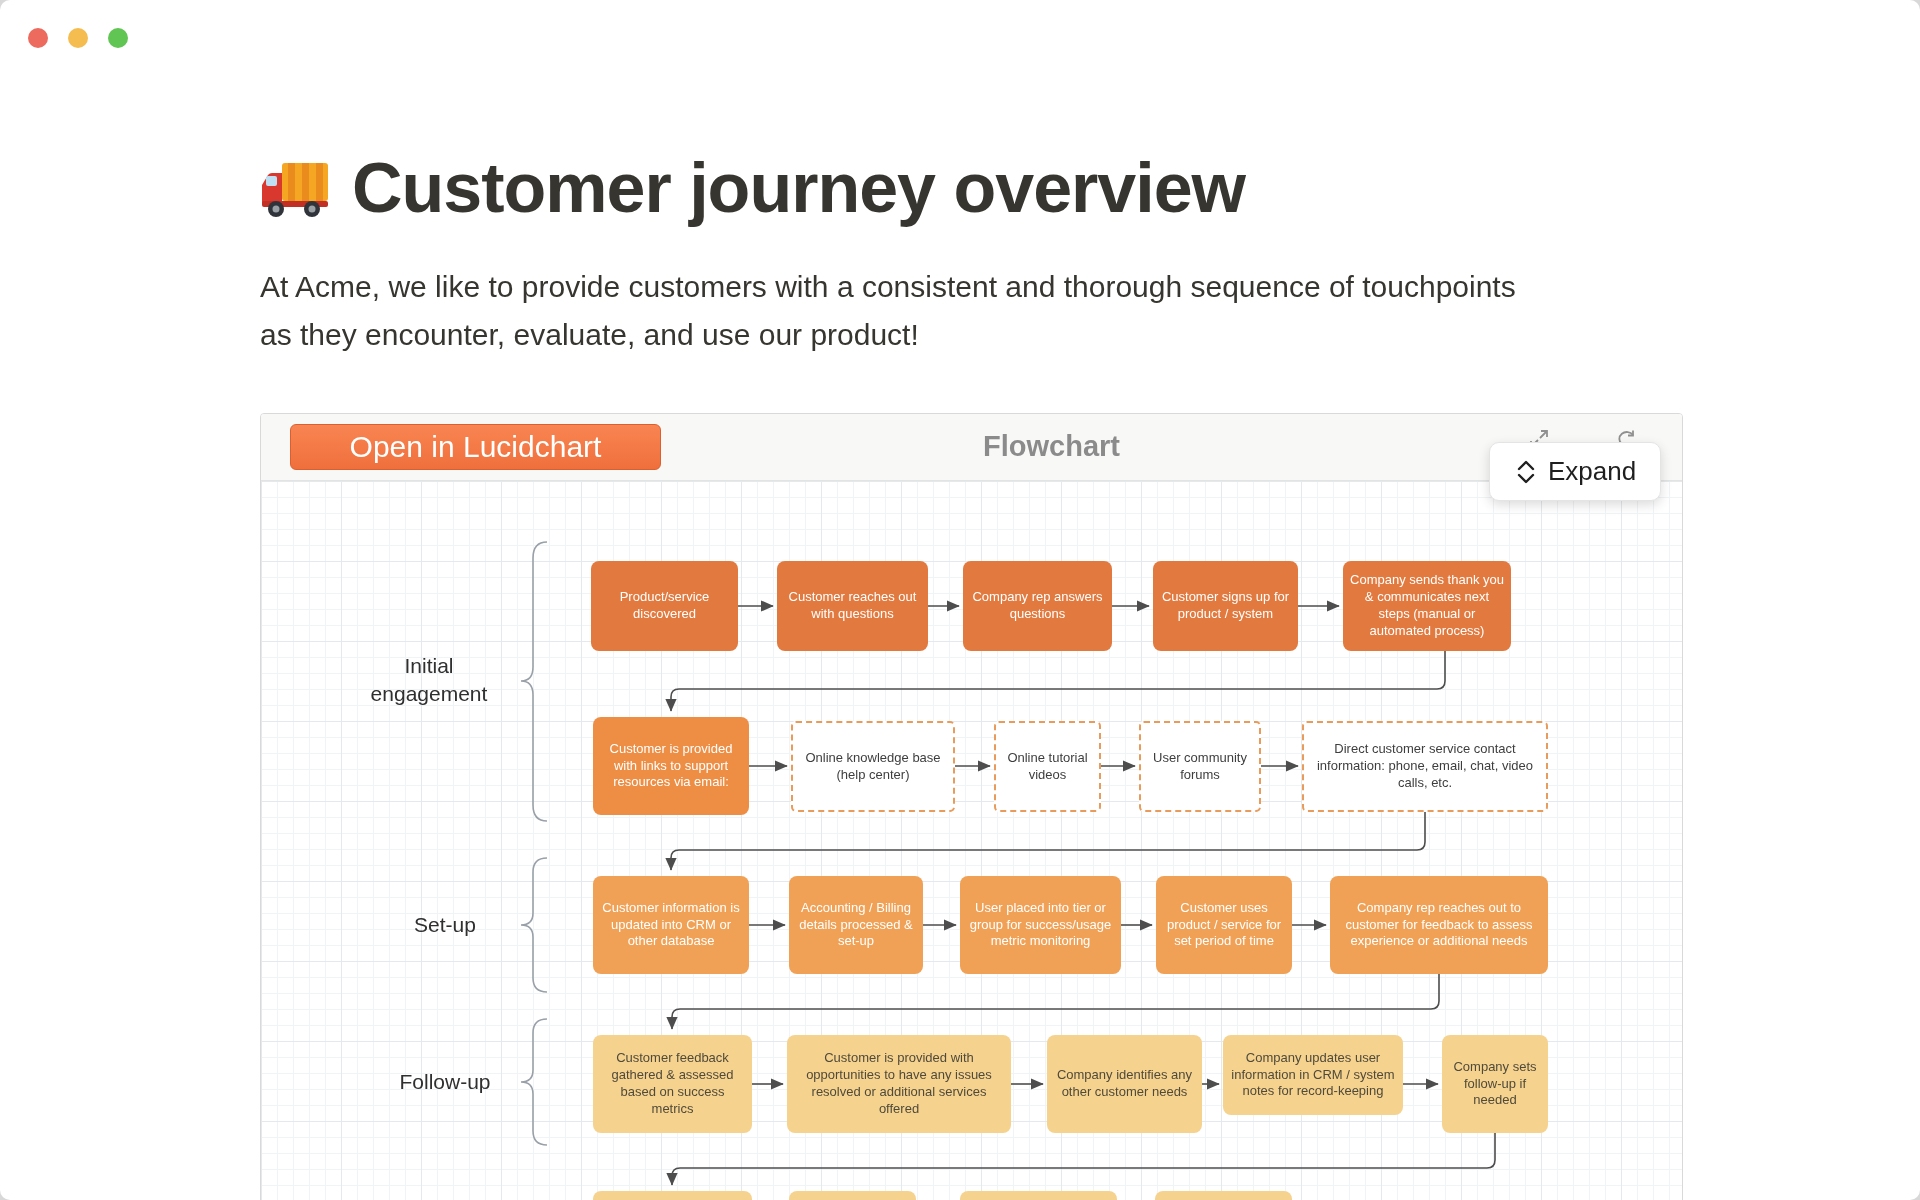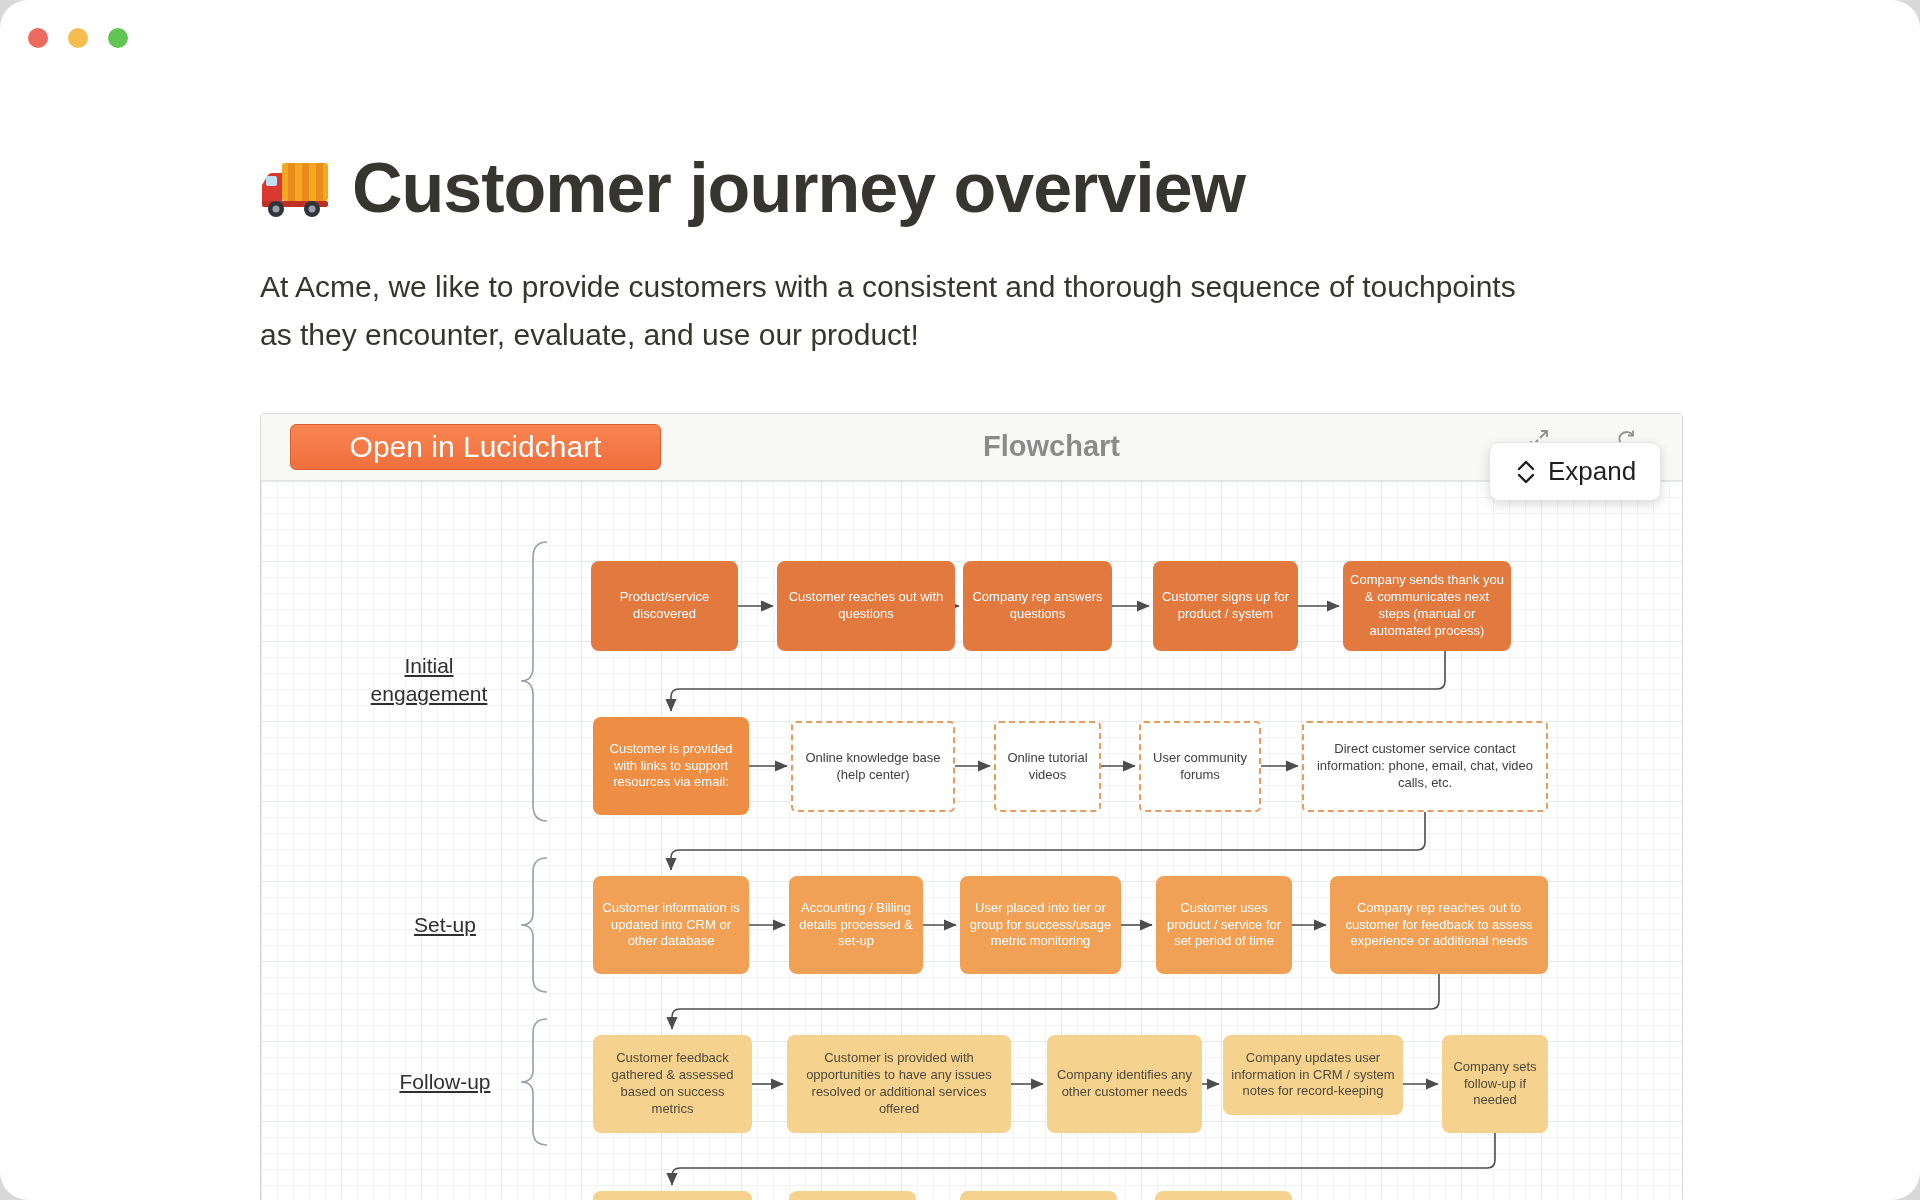--- a/index.html
+++ b/index.html
@@ -1,16 +1,16 @@
 <!DOCTYPE html>
 <html><head>
 <meta charset="utf-8">
 <style>
   html,body{margin:0;padding:0;width:1920px;height:1200px;background:#d8d8d8;font-family:"Liberation Sans",sans-serif;}
-  .window{position:relative;width:1920px;height:1200px;background:#ffffff;border-radius:28px;overflow:hidden;}
+  .window{position:relative;width:1920px;height:1200px;background:#ffffff;border-radius:10px;overflow:hidden;}
   
   .traffic{position:absolute;top:28px;left:28px;display:flex;gap:20px;}
   .dot{width:20px;height:20px;border-radius:50%;}
   .dot.red{background:#EC6A5E;}
   .dot.yellow{background:#F5BD4F;}
   .dot.green{background:#61C554;}
   
   .content{padding:0 237px 0 260px;}
   .page-title{display:flex;align-items:center;gap:20px;margin:150px 0 0 0;font-size:70px;font-weight:700;color:#37352F;letter-spacing:-1px;line-height:1.1;}
   .intro{margin:36px 0 0 0;font-size:30px;line-height:48px;color:#37352F;}
@@ -26,21 +26,21 @@
   
   .canvas{position:relative;width:1421px;height:733px;background-color:#ffffff;
     background-image:
       linear-gradient(to right,#e3e9ed 1px,transparent 1px),
       linear-gradient(to bottom,#e3e9ed 1px,transparent 1px),
       linear-gradient(to right,#f1f4f6 1px,transparent 1px),
       linear-gradient(to bottom,#f1f4f6 1px,transparent 1px);
     background-size:80px 80px,80px 80px,16px 16px,16px 16px;
     overflow:hidden;}
   .overlay{position:absolute;left:0;top:0;width:1421px;height:733px;}
-  .lane-label{position:absolute;text-align:center;font-size:21px;line-height:28px;color:#2f2f2f;text-decoration:underline;}
+  .lane-label{position:absolute;text-align:center;font-size:21px;line-height:28px;color:#2f2f2f;}
   
   .fb{position:absolute;display:flex;align-items:center;justify-content:center;text-align:center;
       font-size:13px;line-height:1.3;padding:5px 7px;box-sizing:border-box;border-radius:8px;}
   .fb.s1{background:#E2793E;color:#ffffff;}
   .fb.s2{background:#ED8E44;color:#ffffff;}
   .fb.s3{background:#F0A155;color:#ffffff;}
   .fb.s4{background:#F6D28F;color:#4f4a3a;}
   .fb.dash{background:#ffffff;border:2px dashed #E89B5A;color:#3e3e3e;border-radius:5px;}
 </style>
 </head>
@@ -135,21 +135,21 @@
             <path d="M286 377 Q272 377 272 391 L272 432 Q272 444 260 444 Q272 444 272 456 L272 497 Q272 511 286 511"></path>
             <path d="M286 538 Q272 538 272 552 L272 589 Q272 601 260 601 Q272 601 272 613 L272 650 Q272 664 286 664"></path>
           </g>
         </svg>
 
         <div class="lane-label" style="left:108px;top:171px;width:120px;">Initial engagement</div>
         <div class="lane-label" style="left:124px;top:430px;width:120px;">Set-up</div>
         <div class="lane-label" style="left:124px;top:587px;width:120px;">Follow-up</div>
 
         <div class="fb s1" style="left:330px;top:80px;width:147px;height:90px;">Product/service discovered</div>
-        <div class="fb s1" style="left:516px;top:80px;width:178px;height:90px;">Customer reaches out with questions</div>
+        <div class="fb s1" style="left:516px;top:80px;width:151px;height:90px;">Customer reaches out with questions</div>
         <div class="fb s1" style="left:702px;top:80px;width:149px;height:90px;">Company rep answers questions</div>
         <div class="fb s1" style="left:892px;top:80px;width:145px;height:90px;">Customer signs up for product / system</div>
         <div class="fb s1" style="left:1082px;top:80px;width:168px;height:90px;">Company sends thank you &amp; communicates next steps (manual or automated process)</div>
 
         <div class="fb s2" style="left:332px;top:236px;width:156px;height:98px;">Customer is provided with links to support resources via email:</div>
         <div class="fb dash" style="left:530px;top:240px;width:164px;height:91px;">Online knowledge base (help center)</div>
         <div class="fb dash" style="left:733px;top:240px;width:107px;height:91px;">Online tutorial videos</div>
         <div class="fb dash" style="left:878px;top:240px;width:122px;height:91px;">User community forums</div>
         <div class="fb dash" style="left:1041px;top:240px;width:246px;height:91px;">Direct customer service contact information: phone, email, chat, video calls, etc.</div>
 

